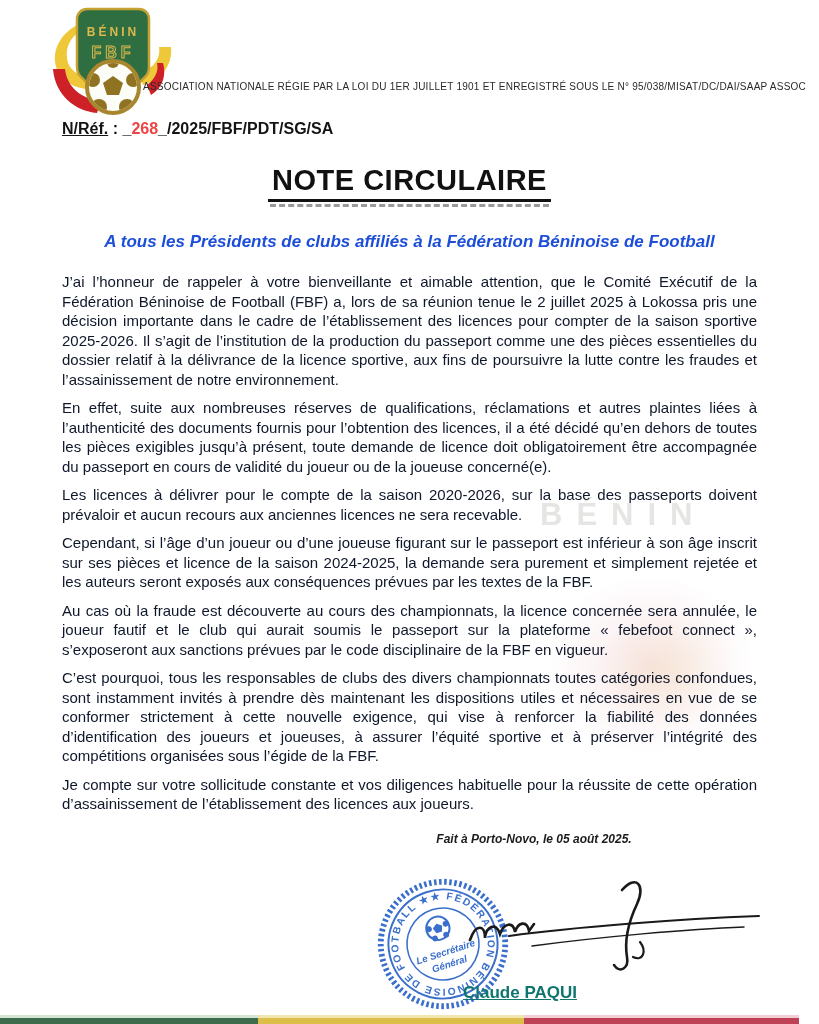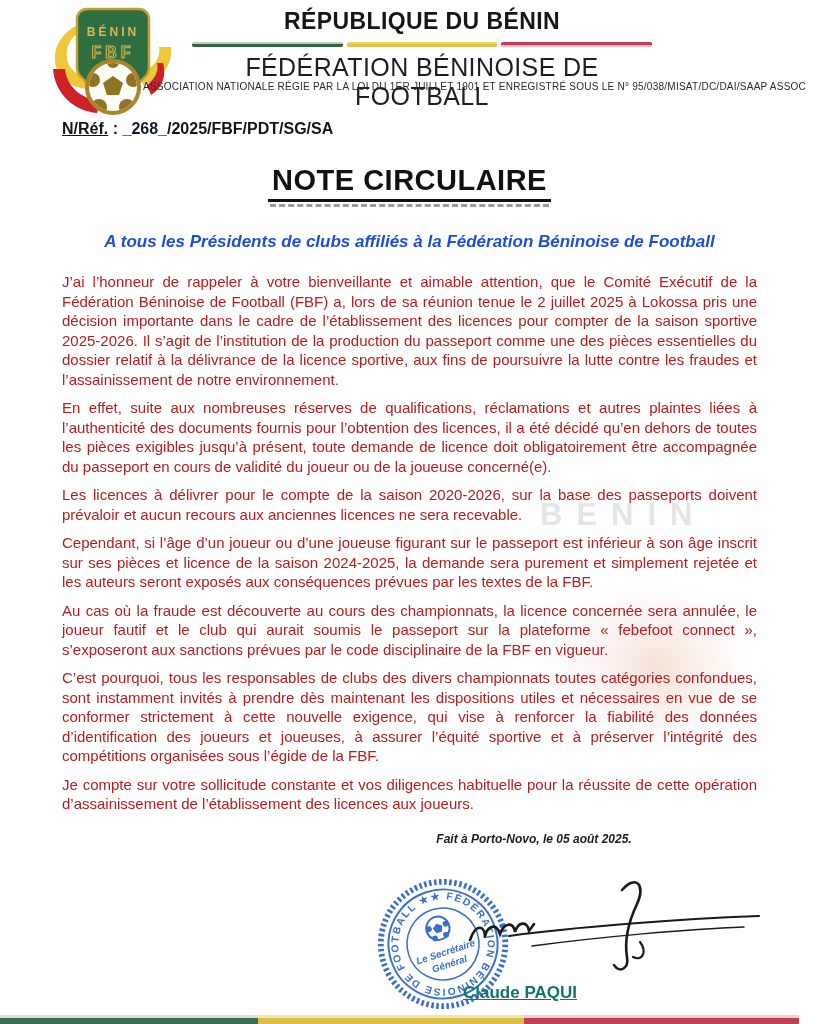--- a/index.html
+++ b/index.html
@@ -24,28 +24,28 @@
   .seg-green{background:linear-gradient(to bottom,#b7d4ba 0 40%,#335f44 40% 100%);}
   .seg-yellow{background:linear-gradient(to bottom,#ecd469 0 45%,#dfc04a 45% 100%);}
   .seg-red{background:linear-gradient(to bottom,#c23a52 0 60%,#eeb9c3 60% 100%);}
   .federation{font-size:25px;font-weight:400;letter-spacing:0.4px;color:#1e1e1e;}
   .association{position:absolute;left:143px;top:81px;width:620px;font-size:10px;letter-spacing:0.25px;
     white-space:nowrap;text-align:right;color:#2a2a2a;}
   
   .content{position:relative;z-index:1;padding-top:20px;}
   .ref{margin-left:62px;font-size:16px;font-weight:bold;color:#141414;}
   .ref-label{text-decoration:underline;}
-  .ref-number{color:#0f172a;}
+  .ref-number{color:#ef4444;}
   .doc-title{margin-top:26px;text-align:center;}
   .doc-title-inner{display:inline-block;text-align:center;}
   .doc-title-text{font-size:29px;font-weight:bold;letter-spacing:0.5px;color:#111;
     border-bottom:3px solid #111;padding:0 4px 2px;}
   .doc-title-dashes{height:0;border-bottom:3px dashed #9a9a9a;margin:2px 2px 0;}
   .addressee{margin-top:25px;text-align:center;font-size:17px;font-weight:bold;font-style:italic;color:#1d4ed8;}
-  .body-text{margin:20px 62px 0;font-size:15px;line-height:19.5px;text-align:justify;color:#b91c1c;}
+  .body-text{margin:20px 62px 0;font-size:15px;line-height:19.5px;text-align:justify;color:#0f172a;}
   .body-text p{margin:0 0 9px;}
   
   .place-date{position:absolute;top:832px;left:402px;width:264px;text-align:center;z-index:2;
     font-size:12px;font-style:italic;font-weight:bold;color:#1c1c1c;}
   .sig-title{position:absolute;top:869px;left:448px;width:204px;text-align:center;z-index:2;
     font-size:16px;color:#222;}
   .stamp{position:absolute;top:874px;left:354px;width:178px;height:140px;z-index:2;opacity:0.92;}
   .signature{position:absolute;top:876px;left:414px;width:380px;height:115px;z-index:3;}
   .sig-name{position:absolute;top:951px;left:450px;width:140px;text-align:center;z-index:4;
     font-size:17px;font-weight:bold;text-decoration:underline;color:#0f766e;margin-top:32px;}
@@ -80,29 +80,20 @@
       <circle cx="62" cy="84" r="26" fill="#fdfdf8" stroke="#a8862e" stroke-width="4"></circle>
       <g clip-path="url(#ballClip)" fill="#8f7322">
         <path d="M62,73 l10,7 -4,12 h-12 l-4,-12 z"></path>
         <circle cx="42" cy="77" r="7"></circle>
           <circle cx="82" cy="77" r="7"></circle>
         <circle cx="48" cy="104" r="8"></circle>
           <circle cx="76" cy="104" r="8"></circle>
         <circle cx="62" cy="59" r="6"></circle>
       </g>
     </svg>
-    <div class="header-center">
-      <div class="republic">RÉPUBLIQUE DU BÉNIN</div>
-      <div class="flag-divider">
-        <div class="seg seg-green"></div>
-        <div class="seg seg-yellow"></div>
-        <div class="seg seg-red"></div>
-      </div>
-      <div class="federation">FÉDÉRATION BÉNINOISE DE FOOTBALL</div>
-    </div>
     <div class="association">ASSOCIATION NATIONALE RÉGIE PAR LA LOI DU 1ER JUILLET 1901 ET ENREGISTRÉ SOUS LE N° 95/038/MISAT/DC/DAI/SAAP ASSOC</div>
   </div>
 
   <div class="content">
     <div class="ref">
       <span class="ref-label">N/Réf.</span>
       <span>:</span>
       <span>_</span><span class="ref-number">268</span><span>_</span><span>/2025/FBF/PDT/SG/SA</span>
     </div>
 

